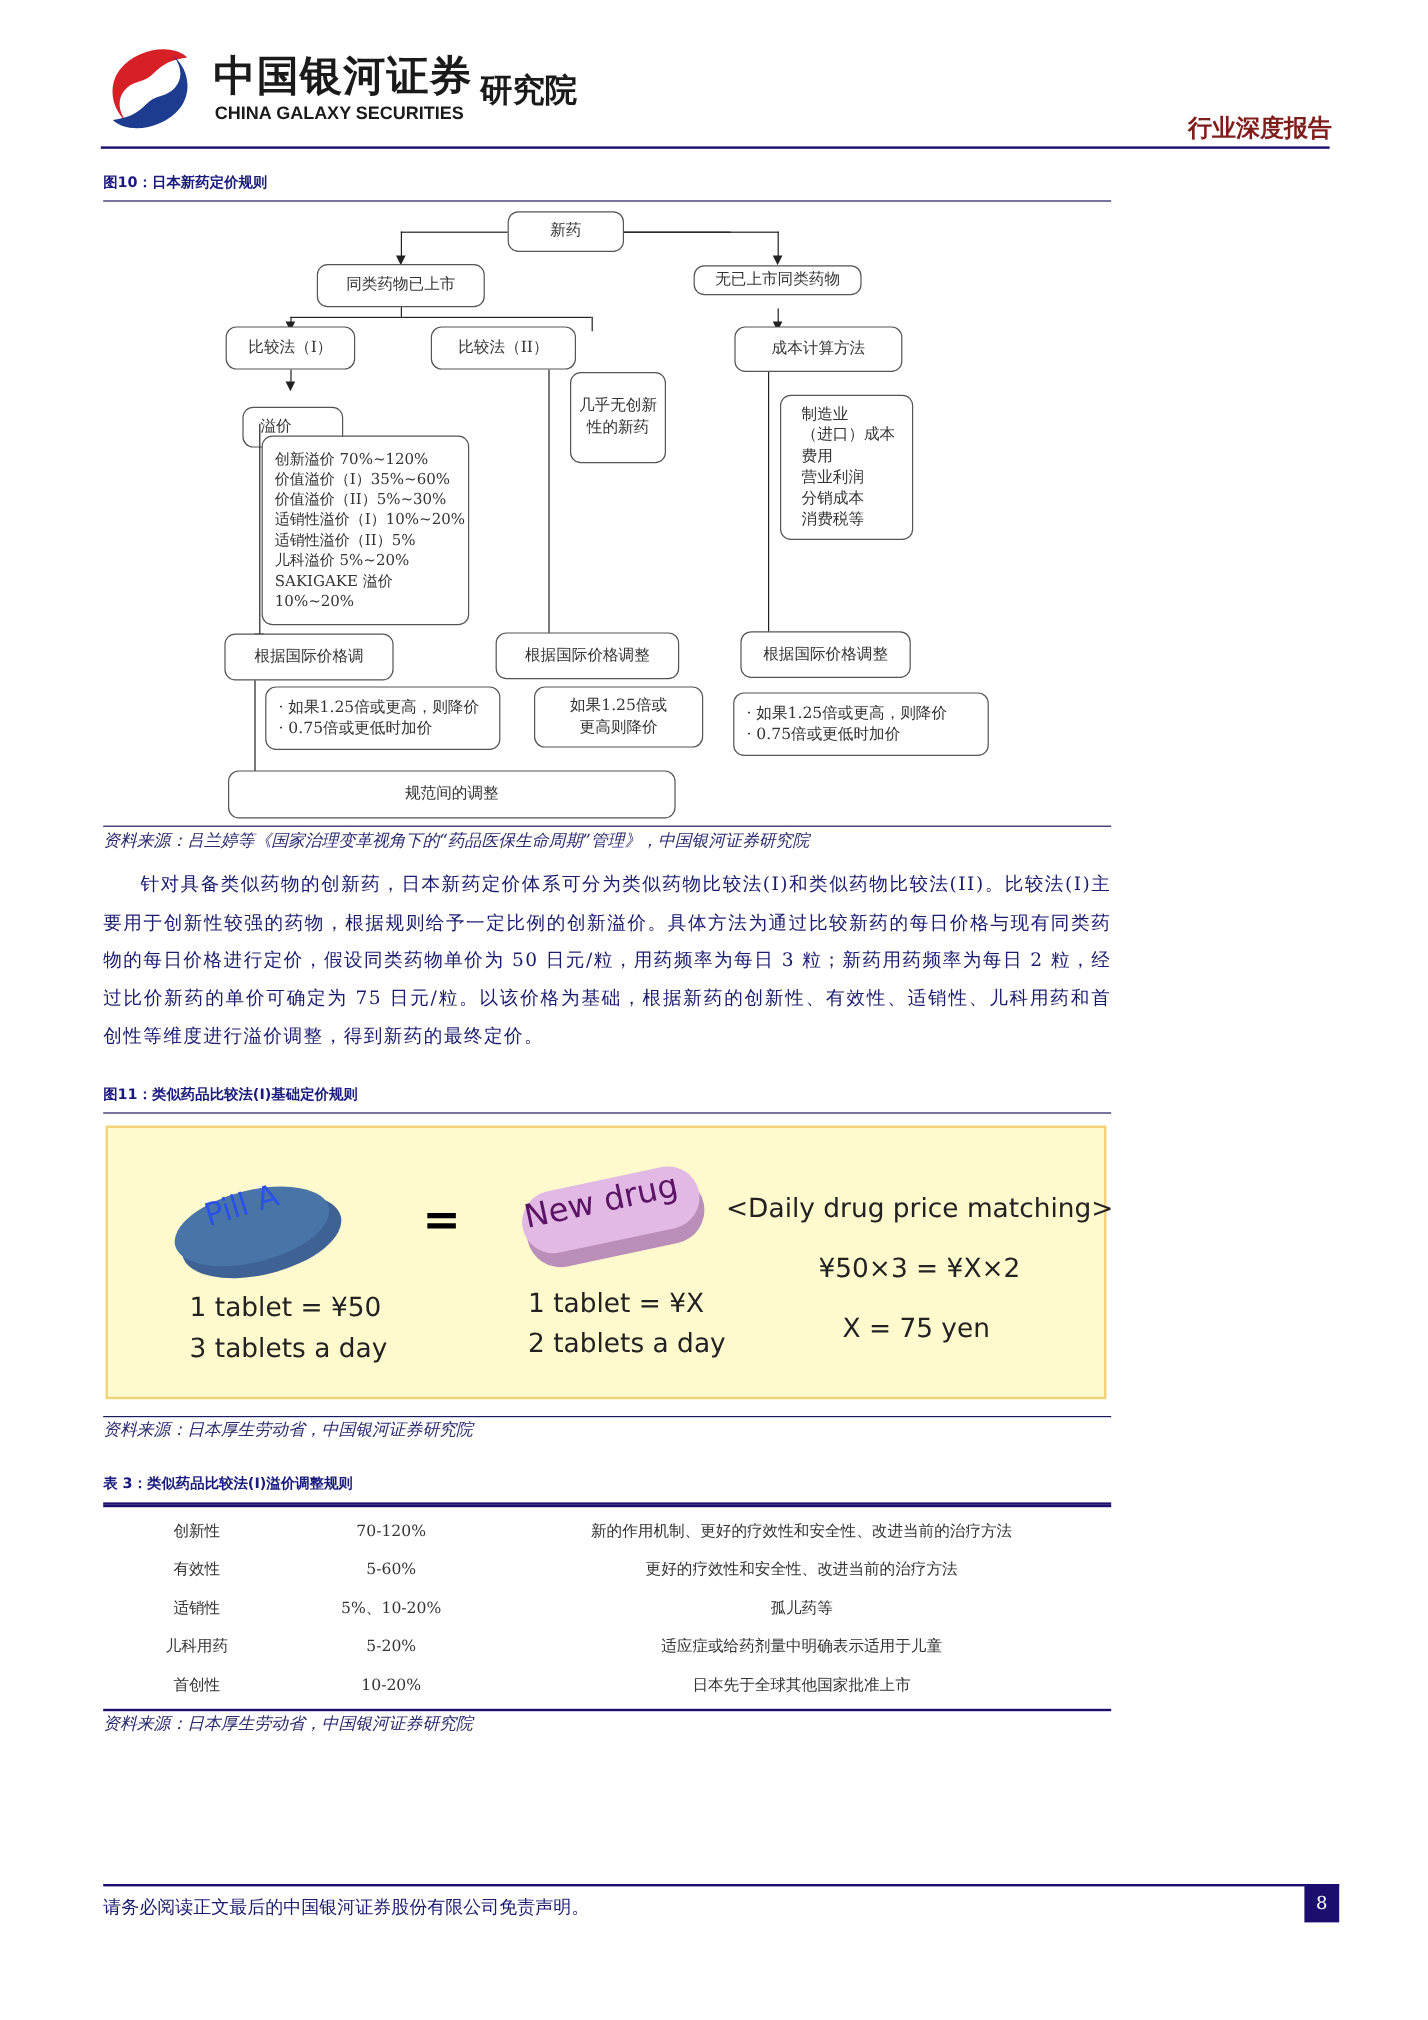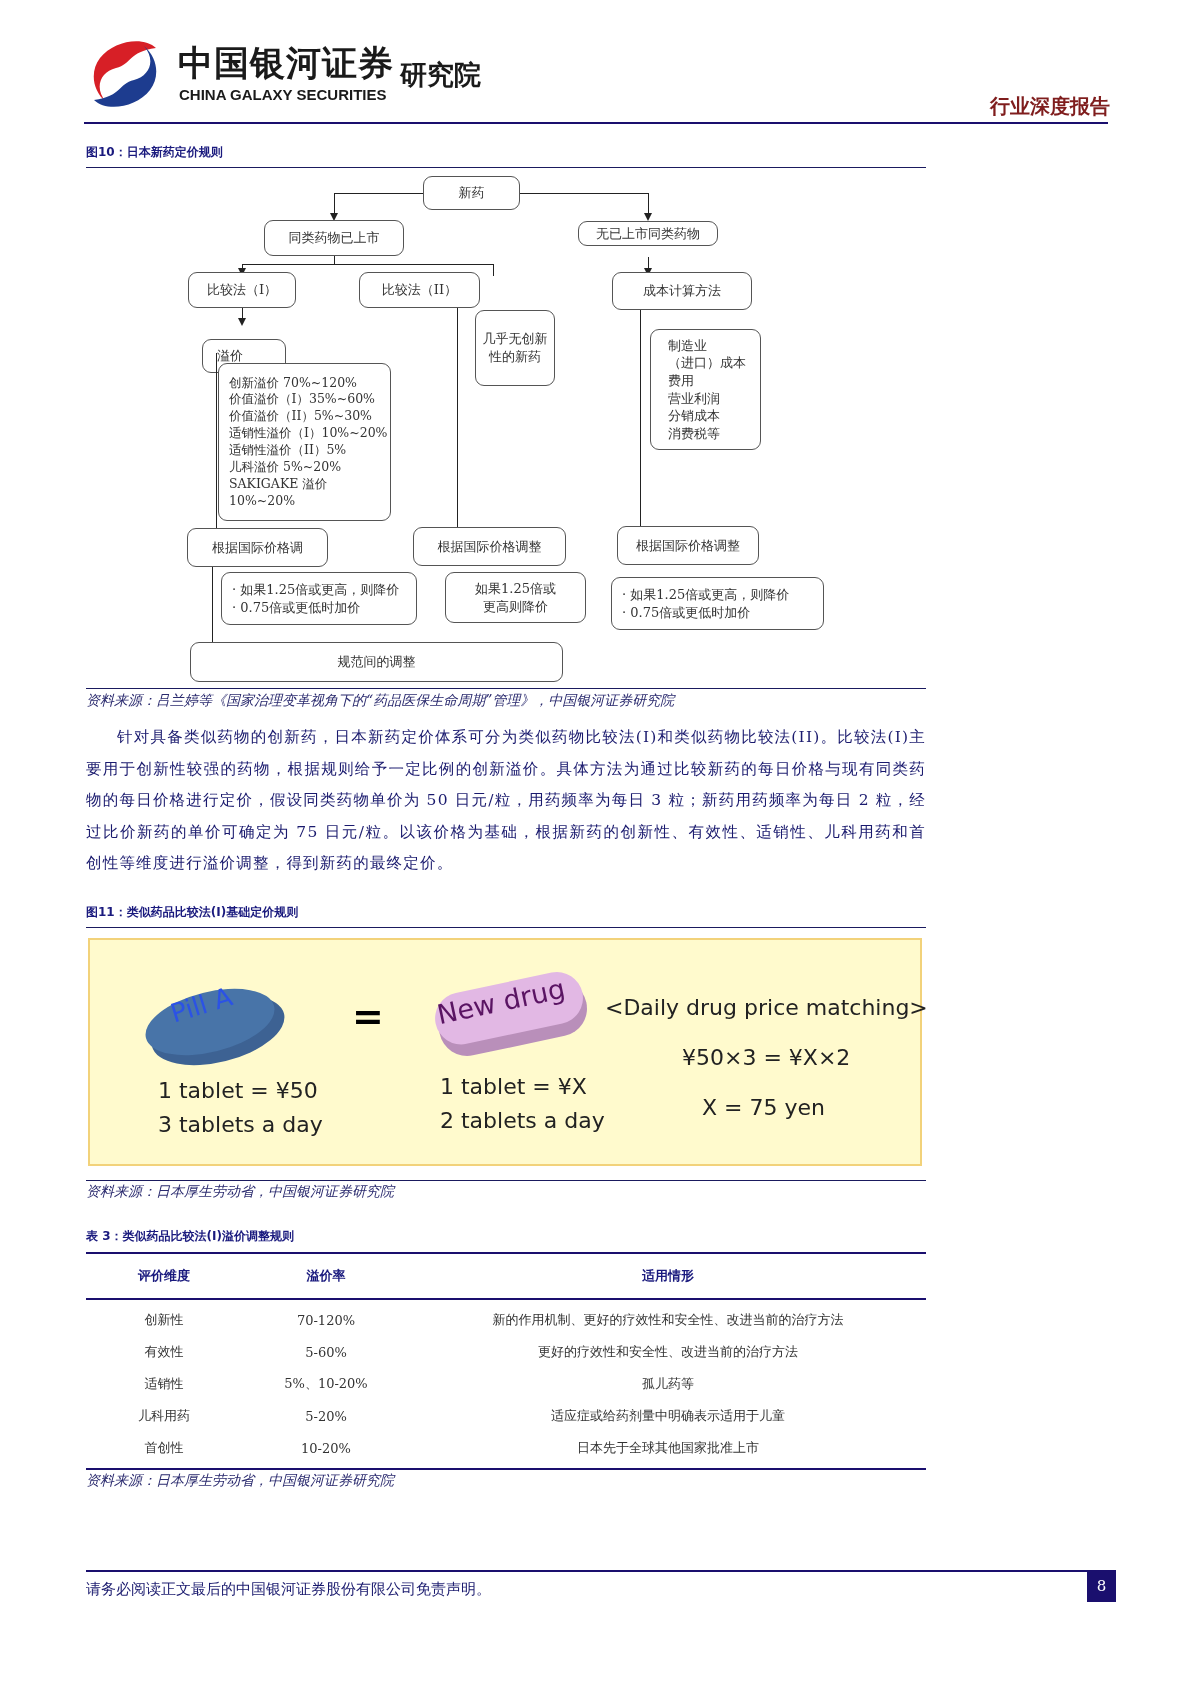--- a/index.html
+++ b/index.html
@@ -198,25 +198,20 @@
   <div class="t" style="left:350px; top:134px; font-size:22px;">1 tablet = ¥X</div>
   <div class="t" style="left:350px; top:168px; font-size:22px;">2 tablets a day</div>
 </div>
 
 <div class="abs thin-rule" style="left:86px; top:1180px; width:840px;"></div>
 <div class="abs source" style="left:86px; top:1183px;">资料来源：日本厚生劳动省，中国银河证券研究院</div>
 
 <div class="abs fig-title" style="left:86px; top:1228px;">表 3：类似药品比较法(I)溢价调整规则</div>
 <div class="abs tbl">
   <div class="thick-rule"></div>
-  <div class="thead">
-    <div class="c1">评价维度</div>
-    <div class="c2">溢价率</div>
-    <div class="c3">适用情形</div>
-  </div>
   <div class="thick-rule" style="margin-bottom:4px;"></div>
   <div class="row">
     <div class="c1">创新性</div>
     <div class="c2">70-120%</div>
     <div class="c3">新的作用机制、更好的疗效性和安全性、改进当前的治疗方法</div>
   </div>
   <div class="row">
     <div class="c1">有效性</div>
     <div class="c2">5-60%</div>
     <div class="c3">更好的疗效性和安全性、改进当前的治疗方法</div>

